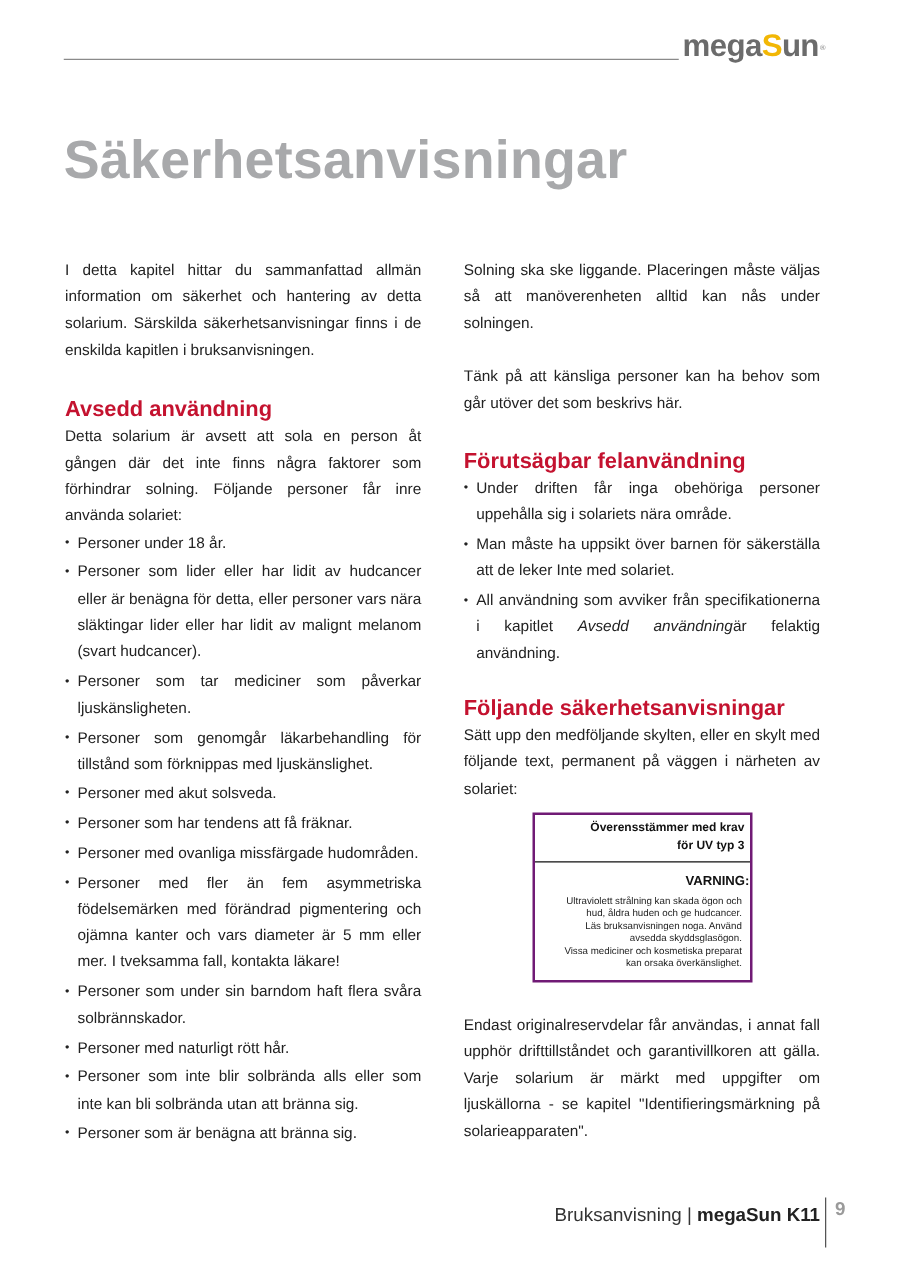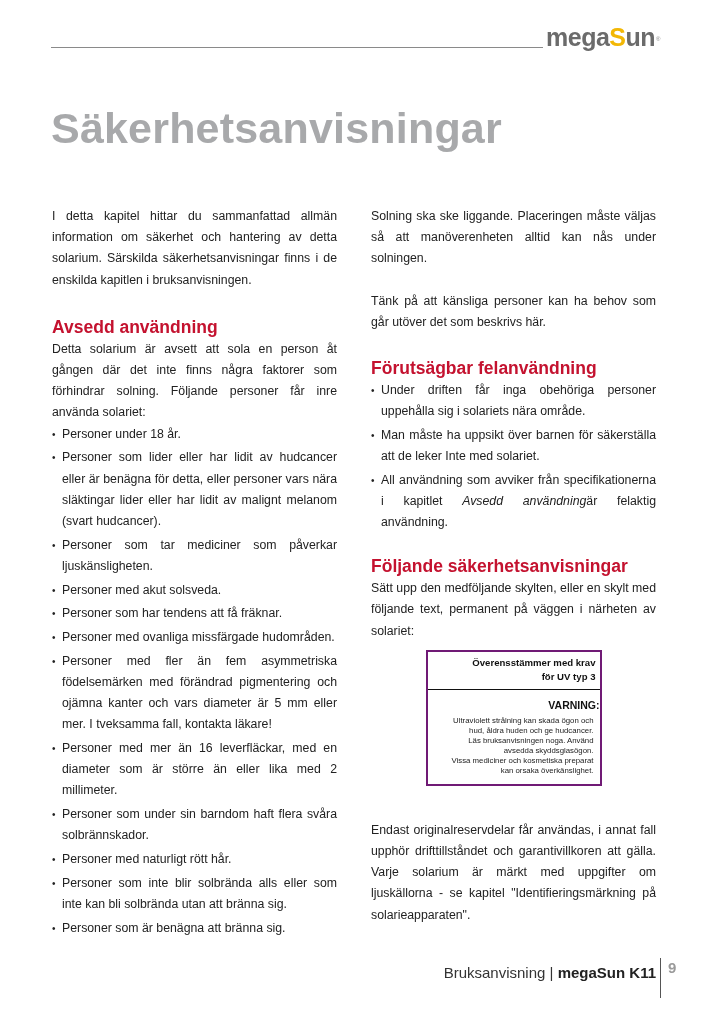--- a/index.html
+++ b/index.html
@@ -36,44 +36,44 @@
     margin: 8px auto 0 auto; width: 172px; border: 2px solid #701a75; font-size: 8px; text-align: right;
   }
   .sign-top { padding: 4px 4px 5px 4px; border-bottom: 1px solid #111; font-weight: bold; font-size: 9.6px; line-height: 14px; color: #111; }
   .sign-warn { font-weight: bold; font-size: 10.5px; padding-top: 8px; line-height: 14px; color: #111; }
   .sign-body { padding: 4px 6px 8px 6px; font-size: 7.8px; line-height: 10px; color: #222; }
   .sign-code { width: 176px; margin: 1px auto 0 auto; text-align: right; font-size: 3px; color: #aaa; line-height: 5px; height: 5px; }
   .footer-text { position: absolute; right: 68px; top: 964px; font-size: 15px; color: #333; }
   .footer-text b { font-weight: bold; color: #222; }
   .footer-rule { position: absolute; left: 660px; top: 958px; width: 1px; height: 40px; background: #555; }
   .page-number { position: absolute; left: 668px; top: 959px; font-size: 15px; font-weight: bold; color: #9a9a9a; }
-  .after-sign { margin-top: 28px; }
+  .after-sign { margin-top: 18px; }
 </style>
 </head>
 <body>
 
 <div class="header-rule"></div>
 <div class="logo"><span>mega</span><span class="s">S</span><span>un</span><span class="reg">®</span></div>
 
 <h1 class="page-title">Säkerhetsanvisningar</h1>
 
 <div class="col col-left">
   <p>I detta kapitel hittar du sammanfattad allmän information om säkerhet och hantering av detta solarium. Särskilda säkerhetsanvisningar finns i de enskilda kapitlen i bruksanvisningen.</p>
   <div class="gap" style="height:24px"></div>
   <h2>Avsedd användning</h2>
   <p>Detta solarium är avsett att sola en person åt gången där det inte finns några faktorer som förhindrar solning. Följande personer får inre använda solariet:</p>
   <ul>
     <li>Personer under 18 år.</li>
     <li>Personer som lider eller har lidit av hudcancer eller är benägna för detta, eller personer vars nära släktingar lider eller har lidit av malignt melanom (svart hudcancer).</li>
     <li>Personer som tar mediciner som påverkar ljuskänsligheten.</li>
+    <li>Personer som genomgår läkarbehandling för tillstånd som förknippas med ljuskänslighet.</li>
     <li>Personer med akut solsveda.</li>
     <li>Personer som har tendens att få fräknar.</li>
     <li>Personer med ovanliga missfärgade hudområden.</li>
     <li>Personer med fler än fem asymmetriska födelsemärken med förändrad pigmentering och ojämna kanter och vars diameter är 5 mm eller mer. I tveksamma fall, kontakta läkare!</li>
-    <li>Personer med mer än 16 leverfläckar, med en diameter som är större än eller lika med 2 millimeter.</li>
     <li>Personer som under sin barndom haft flera svåra solbrännskador.</li>
     <li>Personer med naturligt rött hår.</li>
     <li>Personer som inte blir solbrända alls eller som inte kan bli solbrända utan att bränna sig.</li>
     <li>Personer som är benägna att bränna sig.</li>
   </ul>
 </div>
 
 <div class="col col-right">
   <p>Solning ska ske liggande. Placeringen måste väljas så att manöverenheten alltid kan nås under solningen.</p>
   <div class="gap"></div>

